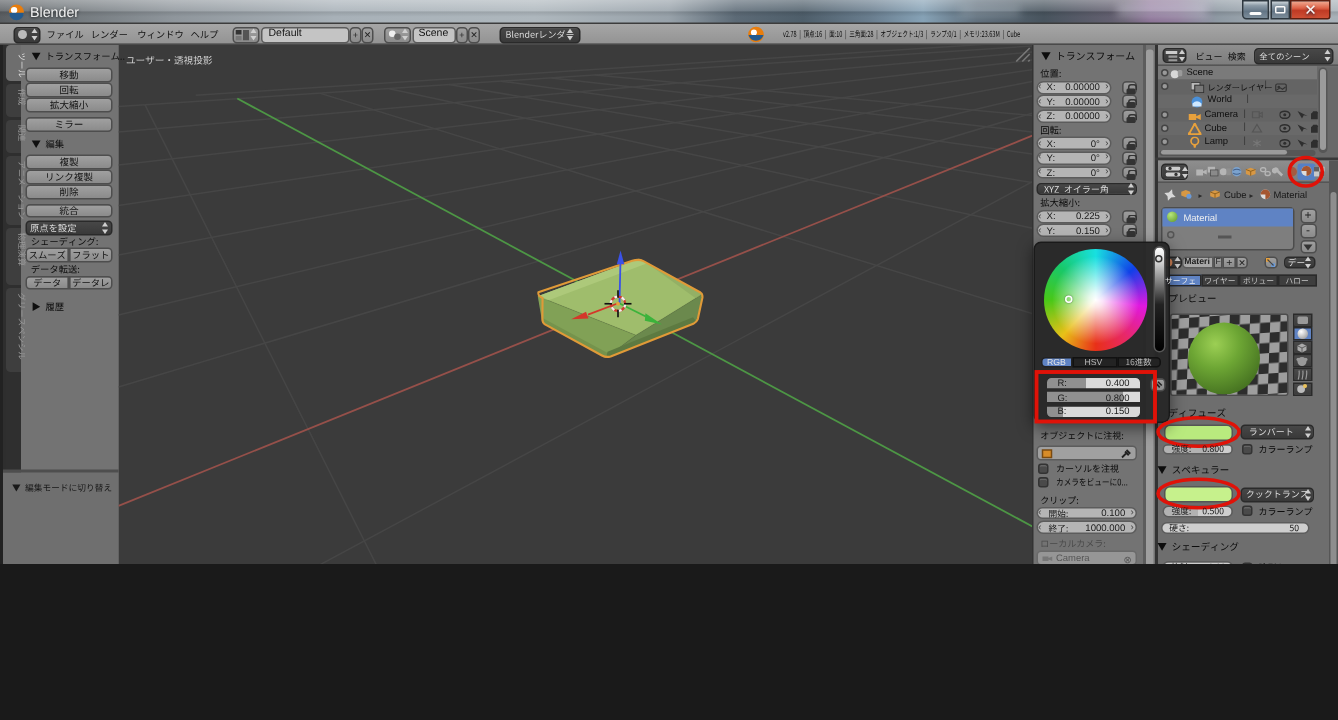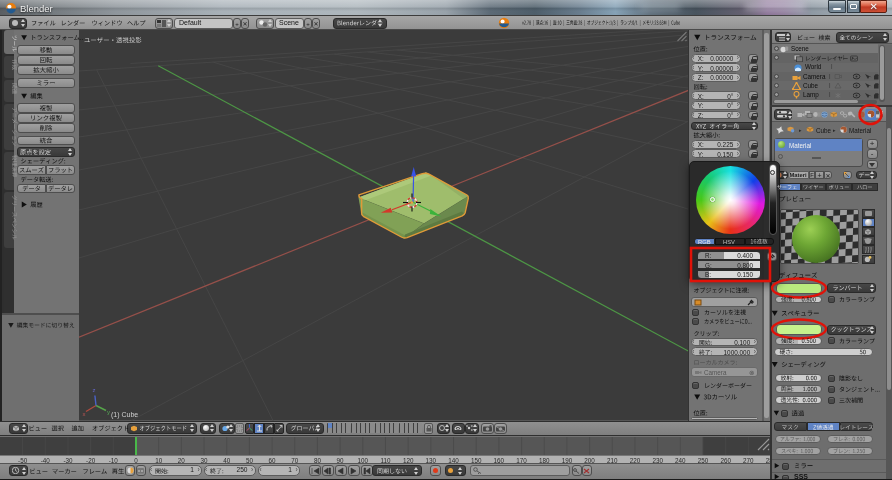--- a/index.html
+++ b/index.html
@@ -1,15 +1,15 @@
 <!DOCTYPE html>
 <html><head><meta charset="utf-8"><style>
 *{margin:0;padding:0;box-sizing:border-box}
 html,body{width:892px;height:480px;overflow:hidden;background:#1a1a1a}
-#root{position:relative;width:892px;height:480px;font-family:"Liberation Sans",sans-serif;overflow:hidden;background:#737373}
+#root{position:relative;width:892px;height:376px;font-family:"Liberation Sans",sans-serif;overflow:hidden;background:#737373}
 .abs{position:absolute}
 .btn{position:absolute;background:linear-gradient(#a0a0a0,#8b8b8b);border:1px solid #4e4e4e;border-radius:3px}
 .btnD{position:absolute;background:linear-gradient(#474747,#393939);border:1px solid #2a2a2a;border-radius:3px}
 .sld{position:absolute;background:#b5b5b5;border:1px solid #5c5c5c;border-radius:5px;overflow:hidden}
 .sldD{position:absolute;background:#969696;border:1px solid #6a6a6a;border-radius:5px;overflow:hidden}
 .txt{position:absolute;color:#141414;white-space:nowrap}
 .wtxt{position:absolute;color:#e6e6e6;white-space:nowrap}
 .chk{position:absolute;width:7px;height:7px;background:#4a4a4a;border:1px solid #333;border-radius:2px;box-shadow:inset 0 1px rgba(255,255,255,.15)}
 .tri-d{position:absolute;width:0;height:0;border-left:3.2px solid transparent;border-right:3.2px solid transparent;border-top:4.5px solid #1c1c1c}
 .ud{position:absolute;width:5px;height:8px}

